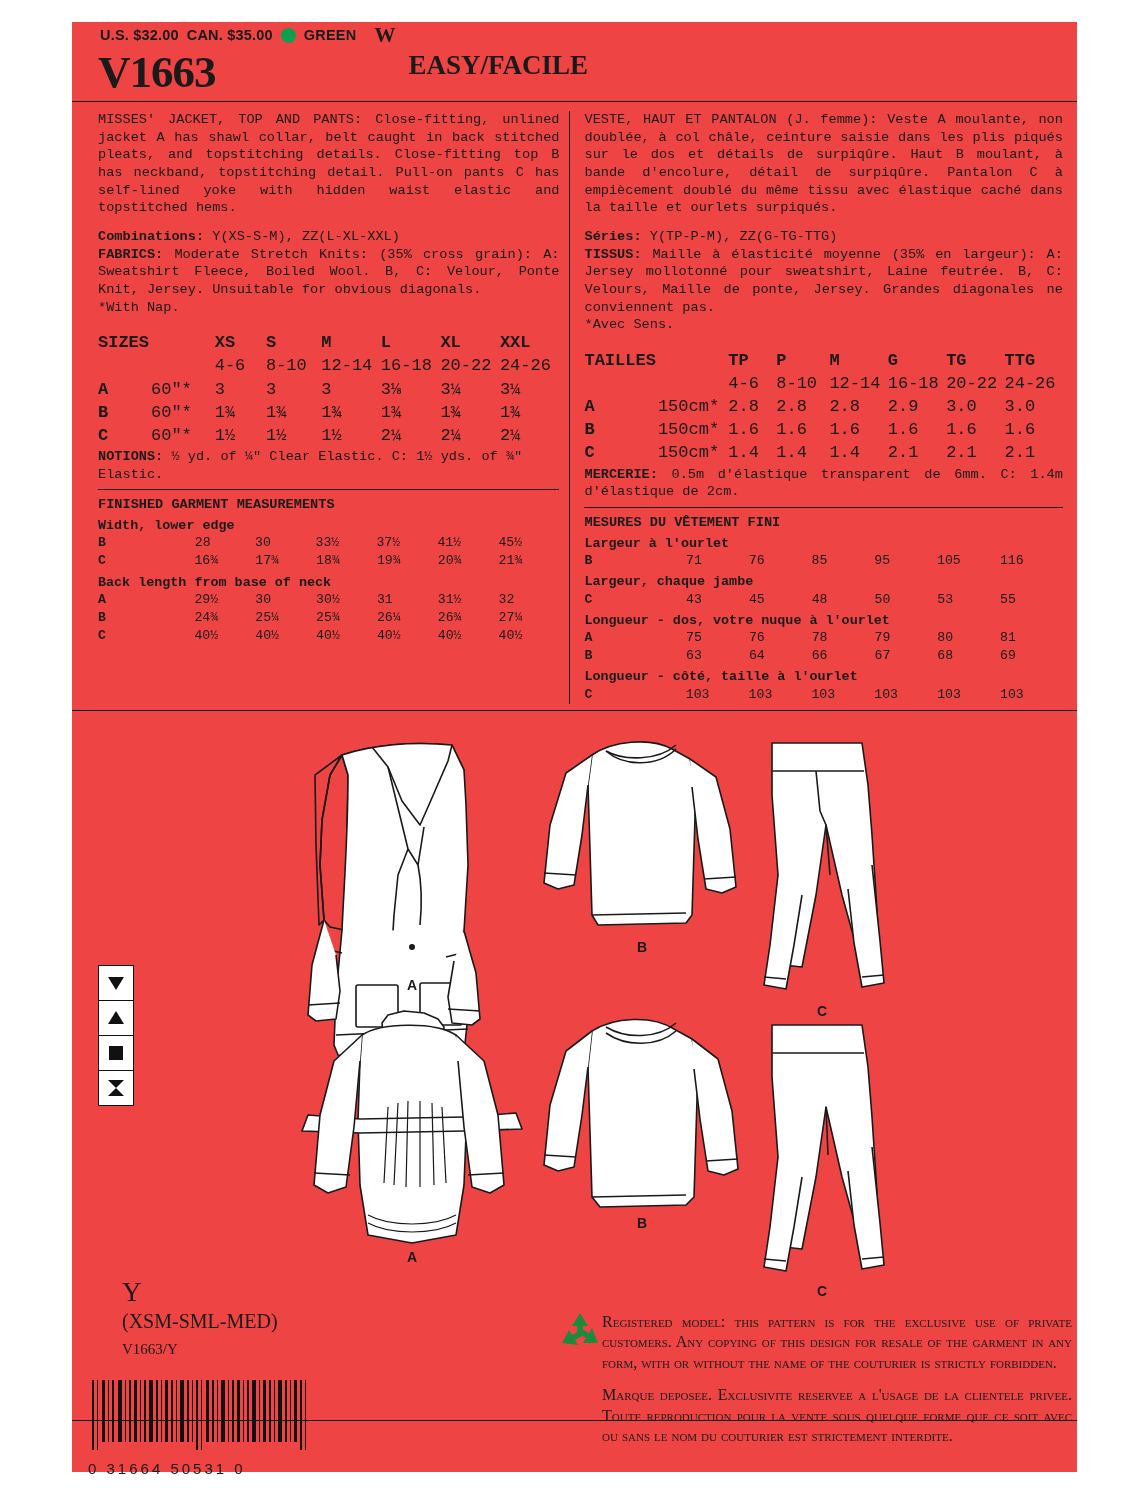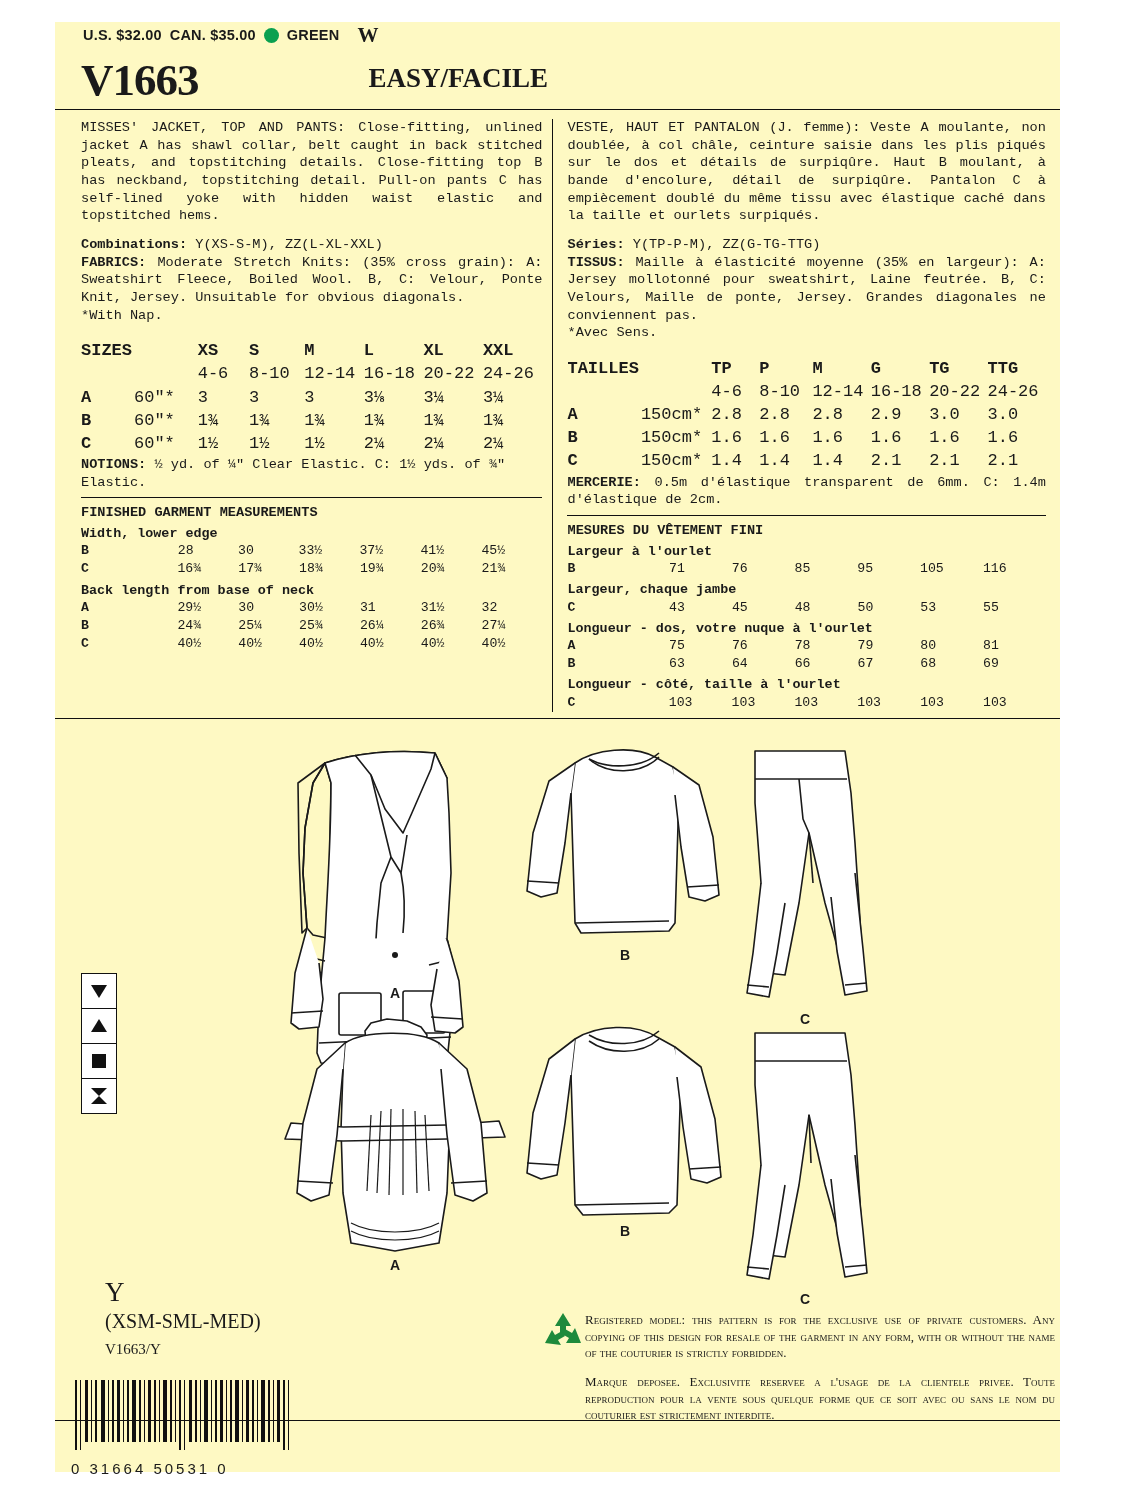--- a/index.html
+++ b/index.html
@@ -6,39 +6,40 @@
   body{
     width:1125px;height:1500px;
     background:#ffffff;
     font-family:"Liberation Sans", sans-serif;
     color:#1a1a1a;
     position:relative;
     overflow:hidden;
   }
   .page{
     position:absolute;
-    left:55px; top:22px;
+    left:72px; top:22px;
     width:1005px; height:1450px;
-    background:#fef9c3;
+    background:#ef4444;
   }
   .hdr-line{
     display:flex;align-items:center;gap:8px;
     font-size:14.5px;font-weight:bold;letter-spacing:.2px;
     padding-left:28px;
     height:26px;
   }
   .dot{
     width:15px;height:15px;border-radius:50%;
     background:#0aa050;display:inline-block;
   }
   .w-mark{font-family:"Liberation Serif",serif;font-size:21px;font-weight:bold;margin-left:10px;}
   .title-row{
-    display:flex;align-items:center;
+    display:flex;align-items:flex-start;
     padding-left:26px;
-    margin-top:10px;
+    margin-top:2px;
+    gap:23px;
   }
   .pattern-no{
     font-family:"Liberation Serif",serif;
     font-size:45px;font-weight:bold;letter-spacing:-1px;
     line-height:1;
   }
   .easy{
     font-family:"Liberation Serif",serif;
     font-size:27px;font-weight:bold;
     margin-left:170px;
@@ -136,21 +137,21 @@
     font-family:Liberation Sans, sans-serif;
     font-size:15px;
     letter-spacing:3px;
     margin-top:2px;
     padding-left:2px;
   }
 
   .legal{
     position:absolute;left:530px;top:1290px;width:470px;
     font-family:"Liberation Serif",serif;
-    font-size:13px;
+    font-size:16px;
     line-height:1.28;
     text-align:justify;
     font-variant:small-caps;
   }
   .legal p{margin:0 0 12px 0;}
   .recycle{
     position:absolute;left:487px;top:1288px;
   }
   .bottom-rule{
     position:absolute;left:0;top:1398px;width:1005px;

